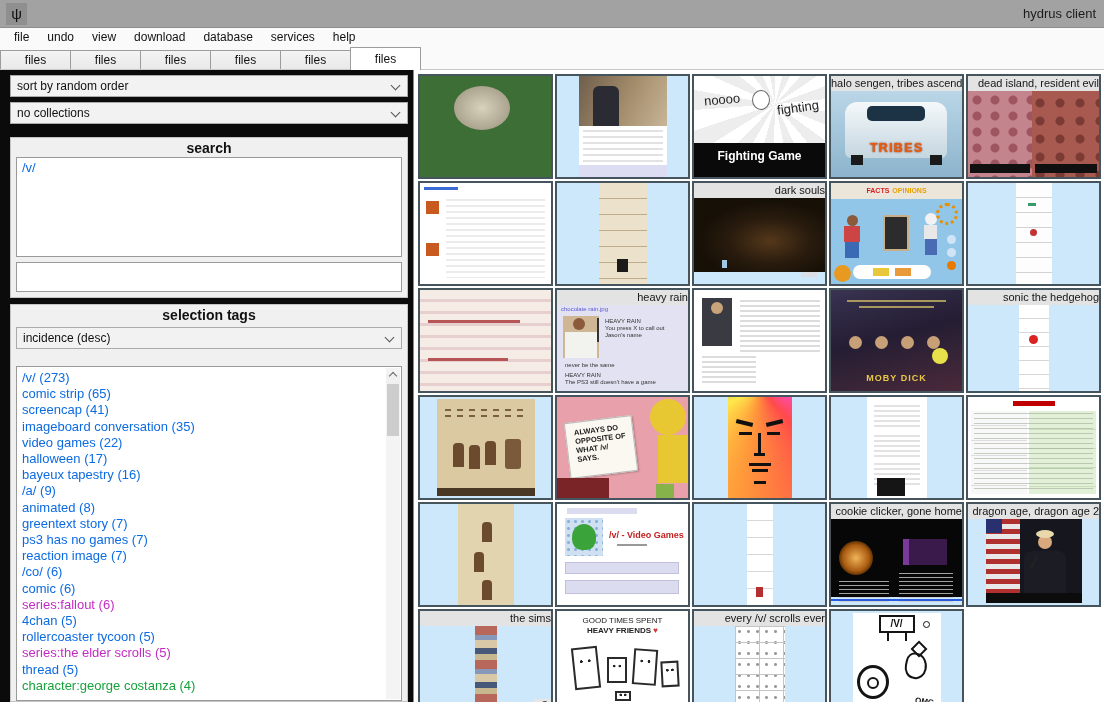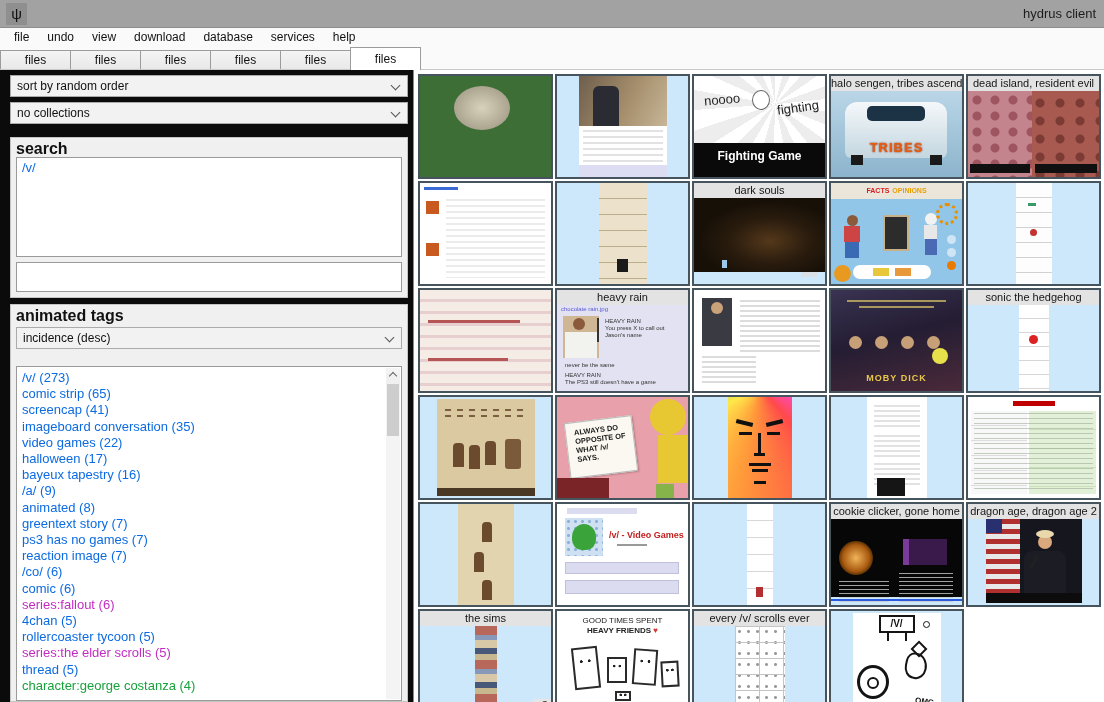--- a/index.html
+++ b/index.html
@@ -25,21 +25,21 @@
   .main{display:flex;height:632px}
 
   
   .left-panel{width:414px;background:#0b0b0b;border-right:1px solid #8a8a8a;
               padding:5px 5px 0 10px;display:flex;flex-direction:column;overflow:hidden}
   .dropdown{position:relative;height:22px;background:#f2f2f2;border:1px solid #ababab;
             font-size:12px;color:#111;line-height:20px;padding-left:6px;margin-bottom:5px;flex:none}
   .chev{position:absolute;right:8px;top:6px;width:7px;height:7px;border-right:1px solid #555;
         border-bottom:1px solid #555;transform:rotate(45deg)}
   .groupbox{background:#f0f0f0;border:1px solid #c4c4c4;padding:2px 5px 5px;flex:none}
-  .groupbox .hdr{font-size:16px;font-weight:bold;color:#111;text-align:left;height:17px;line-height:17px}
+  .groupbox .hdr{font-size:14px;font-weight:bold;color:#111;text-align:center;height:17px;line-height:17px}
   .listbox{background:#fff;border:1px solid #9a9a9a}
   .pred-list{height:100px;padding:2px 5px;font-size:13px}
   .pred-item{color:#0d6be2;line-height:16px}
   .search-input{margin-top:5px;height:30px;width:100%;background:#fff;border:1px solid #9a9a9a;
                 font-size:13px;padding:0 4px;outline:none}
   .tags-group{margin-top:6px;flex:1;display:flex;flex-direction:column;min-height:0;padding-bottom:0}
   .tag-list{flex:1;position:relative;overflow:hidden;padding:3px 18px 0 5px;font-size:13px}
   .tag-item{line-height:16.2px;white-space:nowrap}
   .c-blue{color:#0d6be2}.c-series{color:#c32cc3}.c-character{color:#18a23c}
   .scrollbar{position:absolute;top:1px;right:1px;bottom:1px;width:14px;background:#f4f4f4}
@@ -47,21 +47,21 @@
   .chev-up{width:6px;height:6px;border-left:1px solid #666;border-top:1px solid #666;
            transform:rotate(45deg);margin:5px auto 0}
   .sb-thumb{position:absolute;top:16px;left:1px;right:1px;height:52px;background:#cdcdcd}
 
   
   .grid-panel{flex:1;background:#fff;padding:4px 0 0 4px;overflow:hidden}
   .grid{display:grid;grid-template-columns:repeat(5,135px);grid-auto-rows:105px;gap:2px}
   .thumb{width:135px;height:105px;border:2px solid #46545e;background:#cde7fb;position:relative;overflow:hidden}
   .art{position:absolute;inset:0;overflow:hidden}
   .cap{position:absolute;top:0;left:0;right:0;height:15px;line-height:15px;background:#e3e3e3;
-       font-size:11px;color:#151515;text-align:center;white-space:nowrap;overflow:hidden;z-index:6}
+       font-size:11px;color:#151515;text-align:right;white-space:nowrap;overflow:hidden;z-index:6}
   .pg{position:absolute;right:0;bottom:0;background:#e6e6e6;font-size:11px;line-height:13px;
       padding:0 3px;color:#222;z-index:6}
   .strip{position:absolute;top:0;bottom:0;left:50%;transform:translateX(-50%)}
 
   
   .t1{background:#3c6e35}
   .t1 .skull{left:34px;top:10px;width:56px;height:44px;border-radius:50%;
              background:radial-gradient(#d8d2bc,#97917c)}
   .t1 .txt{left:0;right:0;bottom:6px;text-align:center;font-weight:bold;font-size:13px;line-height:14px;
            color:#cc1616;text-shadow:1px 1px 0 #2a0000}
@@ -327,21 +327,21 @@
 
     <div class="groupbox" style="margin-top:8px">
       <div class="hdr">search</div>
       <div class="listbox pred-list">
         <div class="pred-item">/v/</div>
       </div>
       <input class="search-input" type="text" value="" style="">
     </div>
 
     <div class="groupbox tags-group">
-      <div class="hdr">animated tags</div>
+      <div class="hdr">selection tags</div>
       <div class="dropdown" style="margin:3px 0 17px">
         <span>incidence (desc)</span>
         <span class="chev"></span>
       </div>
       <div class="listbox tag-list">
         <div class="scrollbar">
           <div class="sb-up">
             <div class="chev-up"></div>
           </div>
           <div class="sb-thumb"></div>

